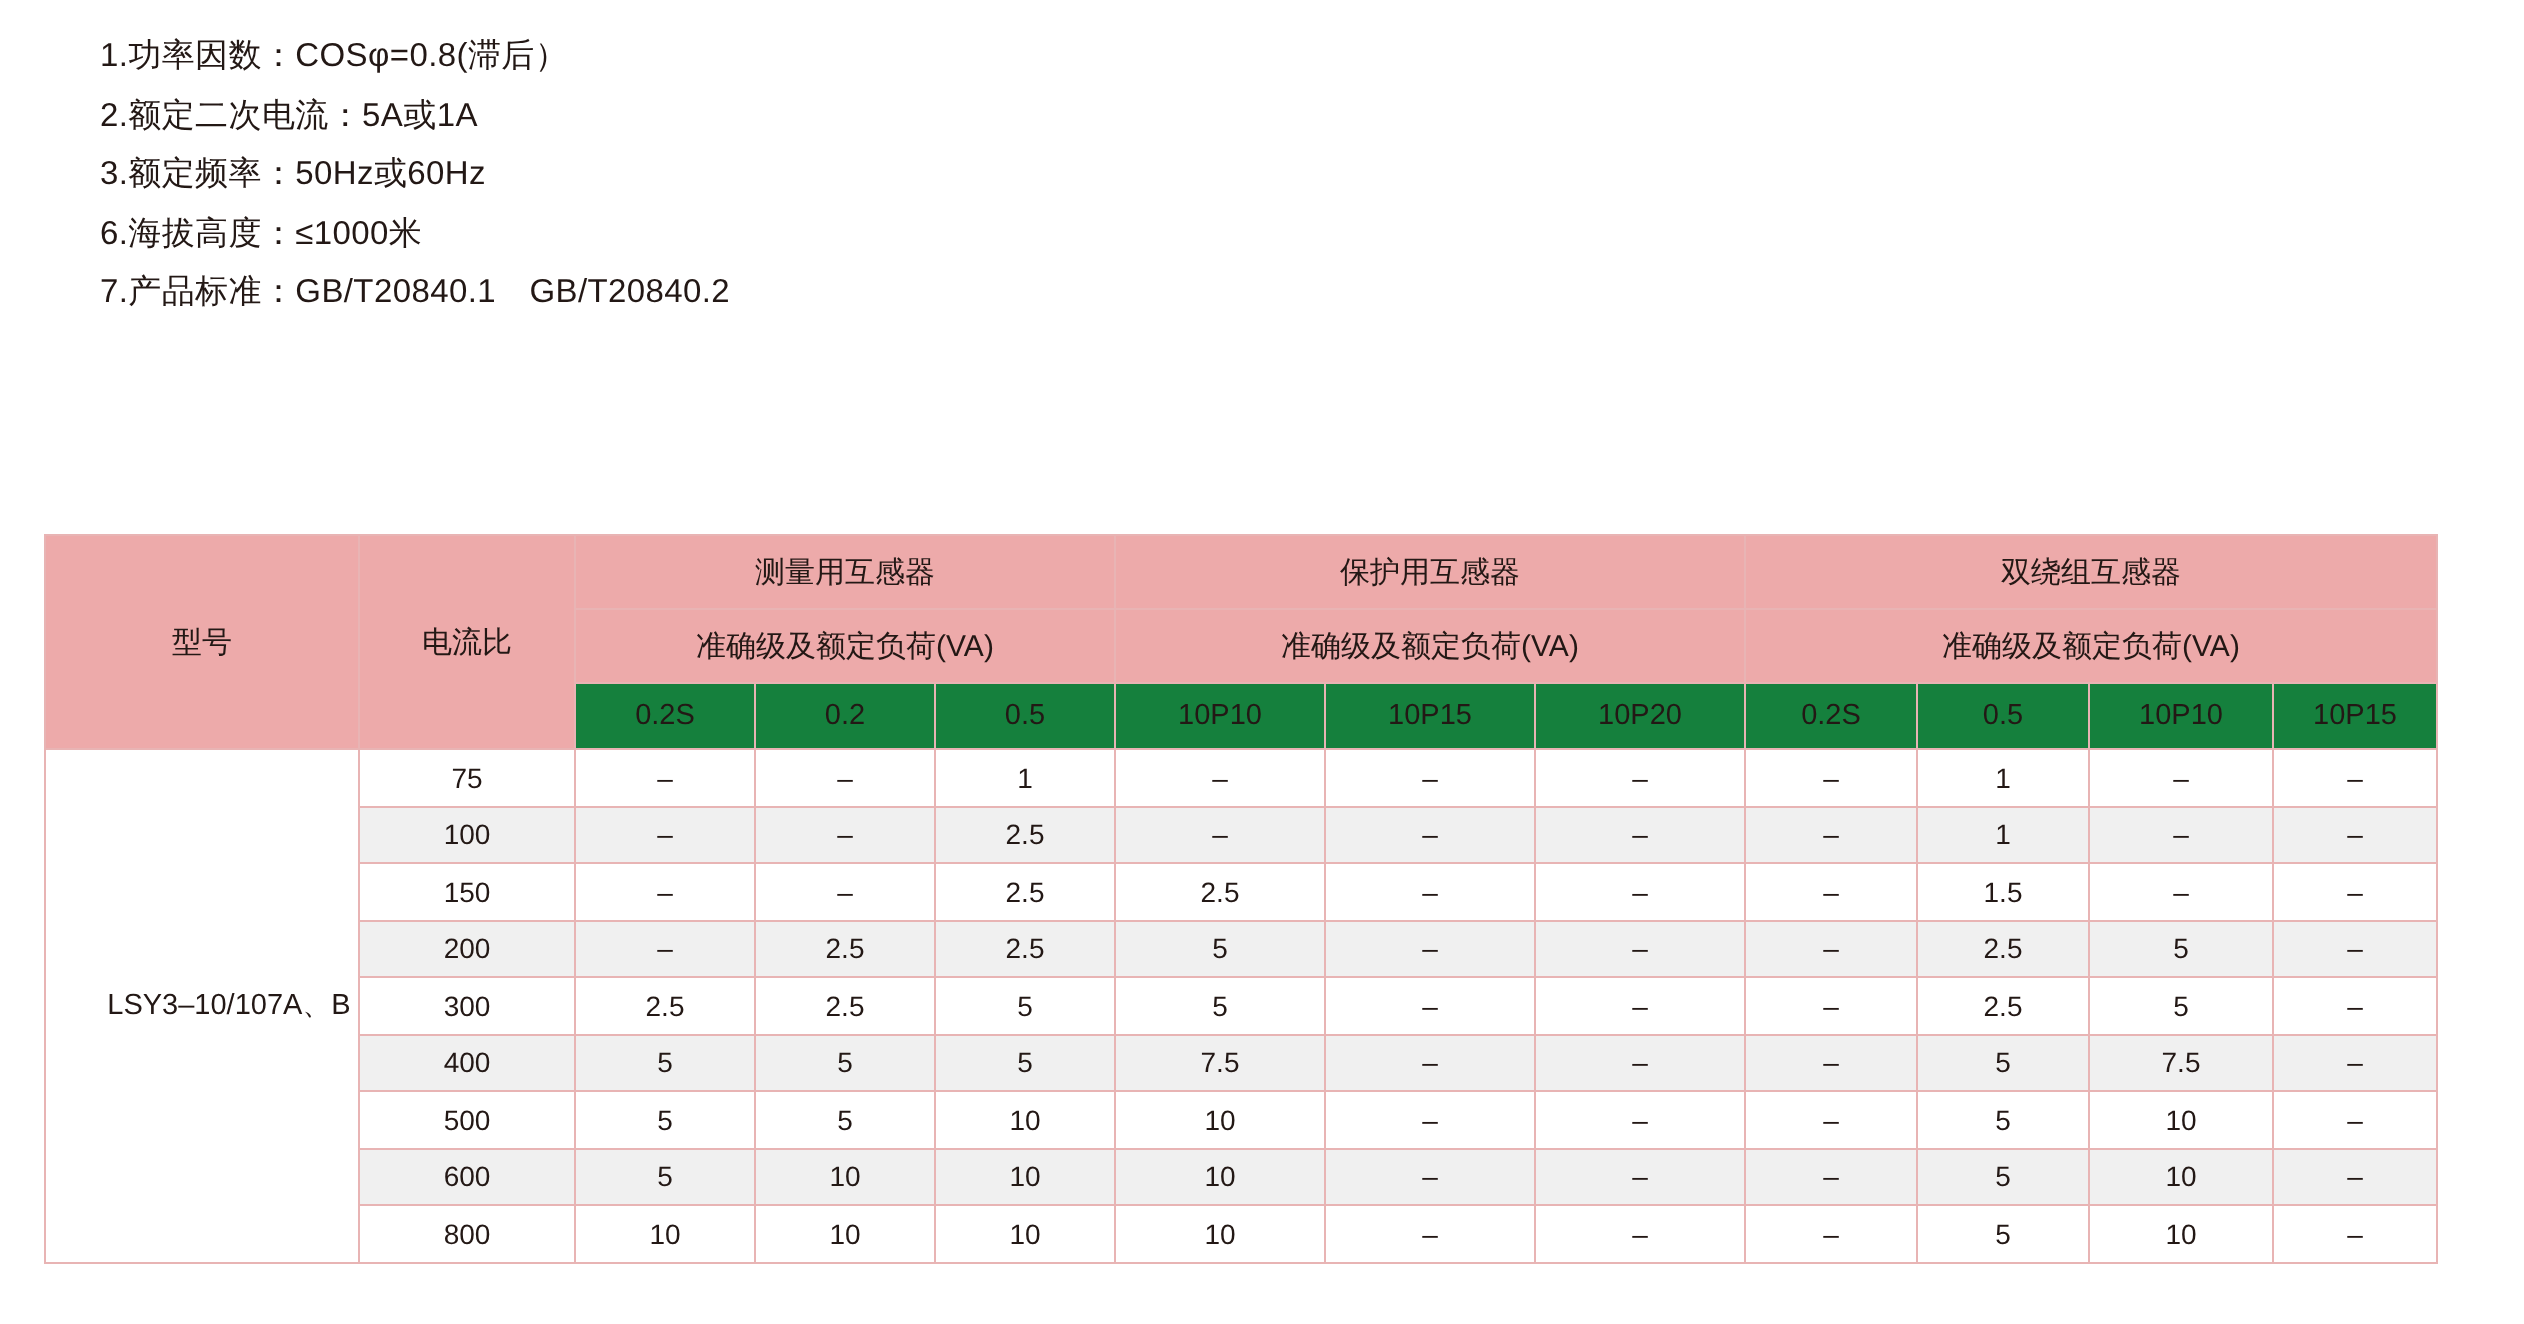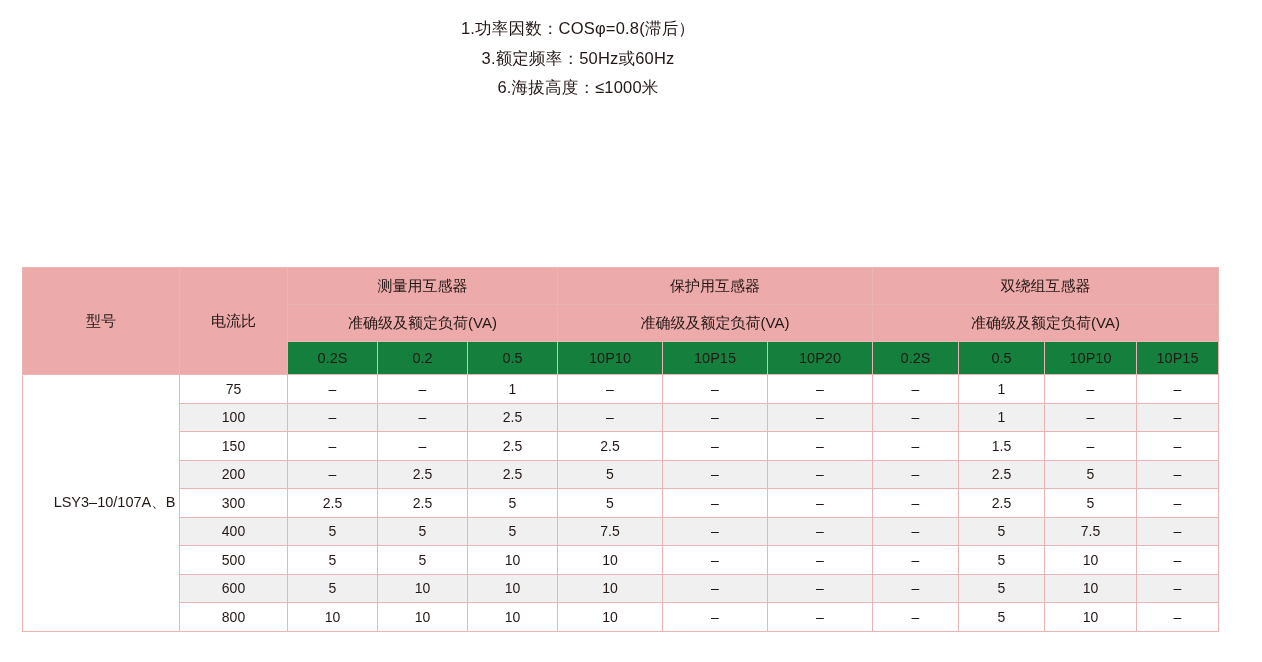--- a/index.html
+++ b/index.html
@@ -14,24 +14,23 @@
     color: #231815;
     overflow: hidden;
   }
   .page {
     position: relative;
     width: 1262px;
     height: 662px;
   }
   .spec-list {
     position: absolute;
-    left: 28px;
+    left: 50px;
     top: 14px;
     width: 1100px;
-    text-align: center;
   }
   .spec-line {
     font-size: 16.5px;
     line-height: 29.5px;
     color: #231815;
     white-space: nowrap;
     letter-spacing: 0.2px;
   }
   .table-wrap {
     position: absolute;
@@ -105,22 +104,24 @@
     border: 1px solid #e3e3e3;
   }
 </style>
 </head>
 <body>
 
 <div class="page">
 
   <div class="spec-list">
     <div class="spec-line">1.功率因数：COSφ=0.8(滞后）</div>
+    <div class="spec-line">2.额定二次电流：5A或1A</div>
     <div class="spec-line">3.额定频率：50Hz或60Hz</div>
     <div class="spec-line">6.海拔高度：≤1000米</div>
+    <div class="spec-line">7.产品标准：GB/T20840.1　GB/T20840.2</div>
   </div>
 
   <div class="table-wrap">
     <table class="spec-table">
       <colgroup>
         <col style="width:157px">
         <col style="width:108px">
         <col style="width:90px">
         <col style="width:90px">
         <col style="width:90px">

